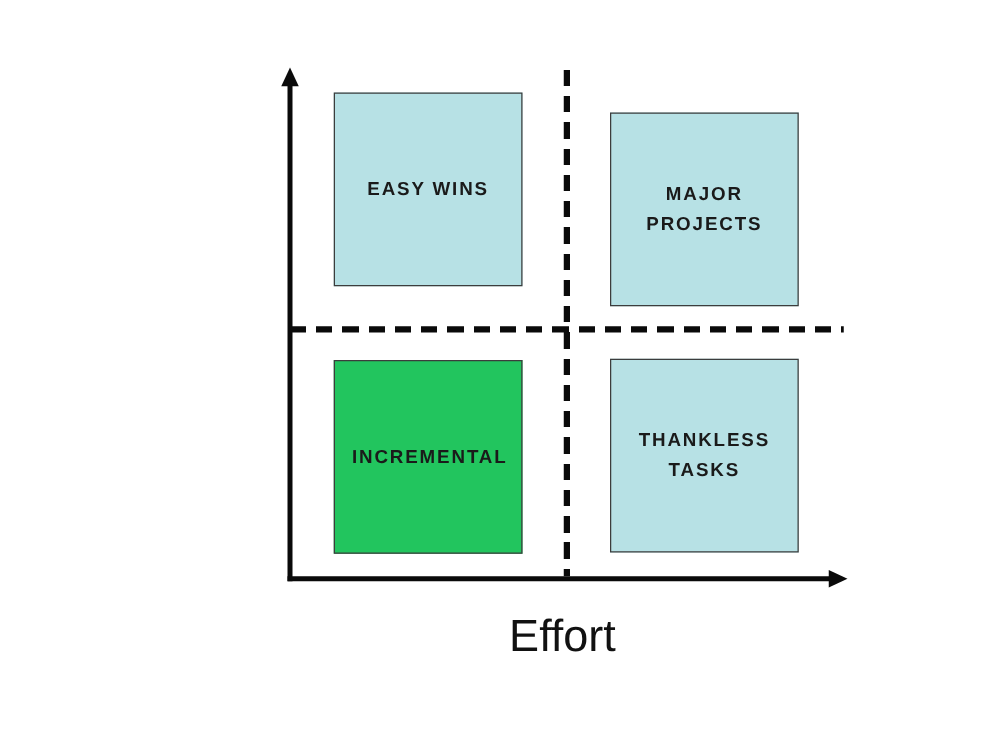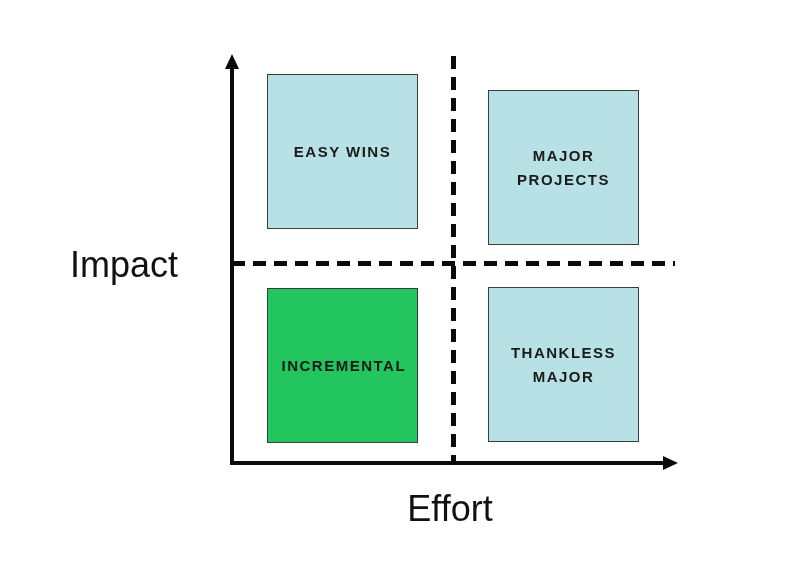--- a/index.html
+++ b/index.html
@@ -129,19 +129,18 @@
   <div class="quad quad-tl" style="background: rgb(183, 225, 229); border-color: rgb(60, 60, 60);">
     <span class="quad-label">EASY WINS</span>
   </div>
   <div class="quad quad-tr" style="background: rgb(183, 225, 229); border-color: rgb(60, 60, 60);">
     <span class="quad-label">MAJOR PROJECTS</span>
   </div>
   <div class="quad quad-bl" style="background: #22c55e; border-color: rgb(60, 60, 60);">
     <span class="quad-label">INCREMENTAL</span>
   </div>
   <div class="quad quad-br" style="background: rgb(183, 225, 229); border-color: rgb(60, 60, 60);">
-    <span class="quad-label">THANKLESS MAJOR</span>
+    <span class="quad-label">THANKLESS TASKS</span>
   </div>
 
-  <div class="axis-label y-axis-label">Impact</div>
   <div class="axis-label x-axis-label">Effort</div>
 
 </div>
 
 </body></html>

